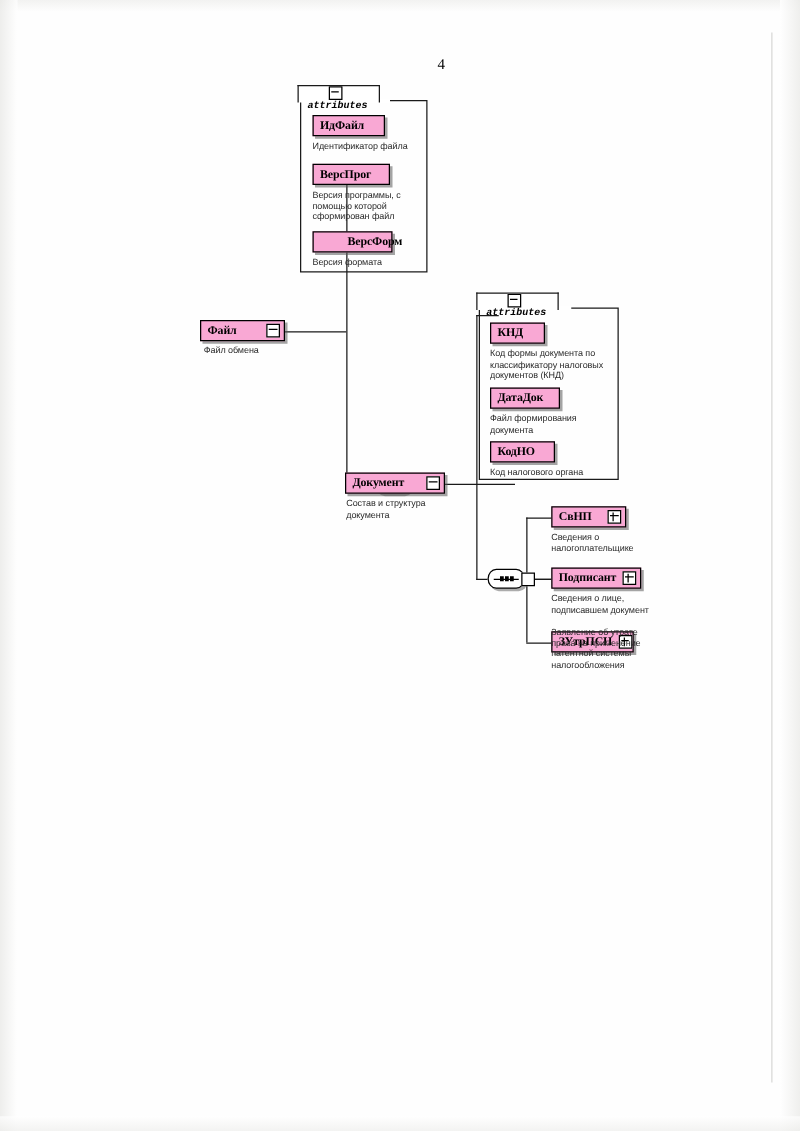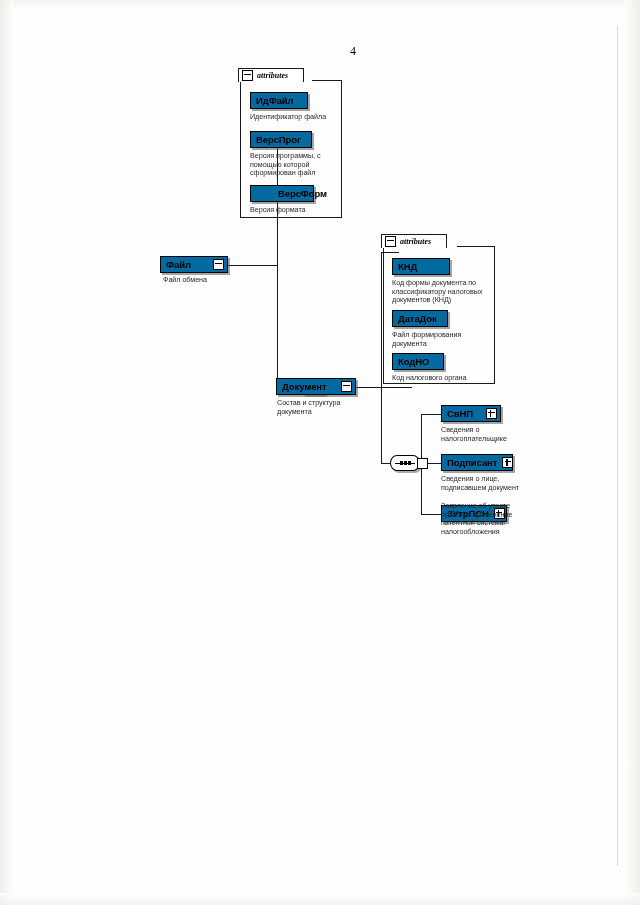--- a/index.html
+++ b/index.html
@@ -53,28 +53,28 @@
   .diagram{
     position:absolute;left:0;top:0;width:640px;height:560px;
   }
   .line{position:absolute;background:#1a1a1a;}
   .line.h{height:1px;}
   .line.v{width:1px;}
 
   
   .node{
     position:absolute;
-    background:#0369a1;
+    background:#f9a8d4;
     border:1.6px solid #000;
     box-shadow:2px 2px 0 0 rgba(90,90,90,.55);
     display:flex;align-items:center;
     height:17px;
     padding:0 3px 0 5px;
     box-sizing:border-box;
-    font-family:Liberation Sans, sans-serif;
+    font-family:Liberation Serif, serif;
     font-weight:bold;
     font-size:9.5px;
     letter-spacing:-0.1px;
     white-space:nowrap;
   }
   .node .lbl{flex:1 1 auto;}
   .toggle{
     width:9px;height:9px;
     border:1.2px solid #000;
     background:#fff;
@@ -109,25 +109,26 @@
   }
   .attr-tab{
     position:absolute;
     border:1.5px solid #1a1a1a;
     border-bottom:none;
     background:#fff;
     height:14px;
     display:flex;align-items:center;
     padding:0 5px 0 3px;
     box-sizing:border-box;
-    font-family:Liberation Serif, serif;
+    font-family:Liberation Mono, monospace;
     font-style:italic;
     font-weight:bold;
     font-size:8px;
     white-space:nowrap;
+    flex-direction:column;
   }
   .attr-tab .toggle{margin-left:0;margin-right:4px;}
   .attr-mask{
     position:absolute;background:#fff;height:3px;
   }
 
   
   .seq{
     position:absolute;
     width:30px;height:16px;
@@ -254,21 +255,21 @@
     <div class="caption" style="left:277px;top:399px;width:82px;">Состав и структура
 документа</div>
 
     <div class="attr-panel" style="left:383px;top:246px;width:110px;height:136px;"></div>
     <div class="attr-mask" style="left:385px;top:245px;width:72px;"></div>
     <div class="attr-tab" style="left:381px;top:234px;width:66px;">
       <span class="toggle"></span>
       <span>attributes</span>
     </div>
 
-    <div class="node" style="left:392px;top:258px;width:58px;">
+    <div class="node" style="left:392px;top:258px;width:44px;">
       <span class="lbl">КНД</span>
     </div>
     <div class="caption" style="left:392px;top:279px;width:100px;">Код формы документа по
 классификатору налоговых
 документов (КНД)</div>
 
     <div class="node" style="left:392px;top:310px;width:56px;">
       <span class="lbl">ДатаДок</span>
     </div>
     <div class="caption" style="left:392px;top:331px;width:95px;">Файл формирования

